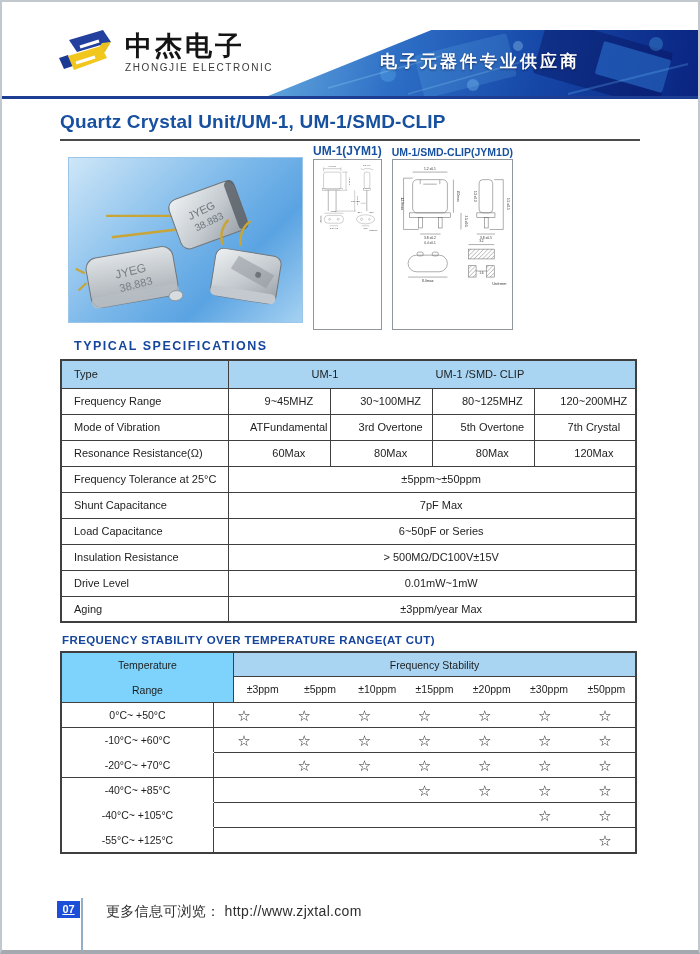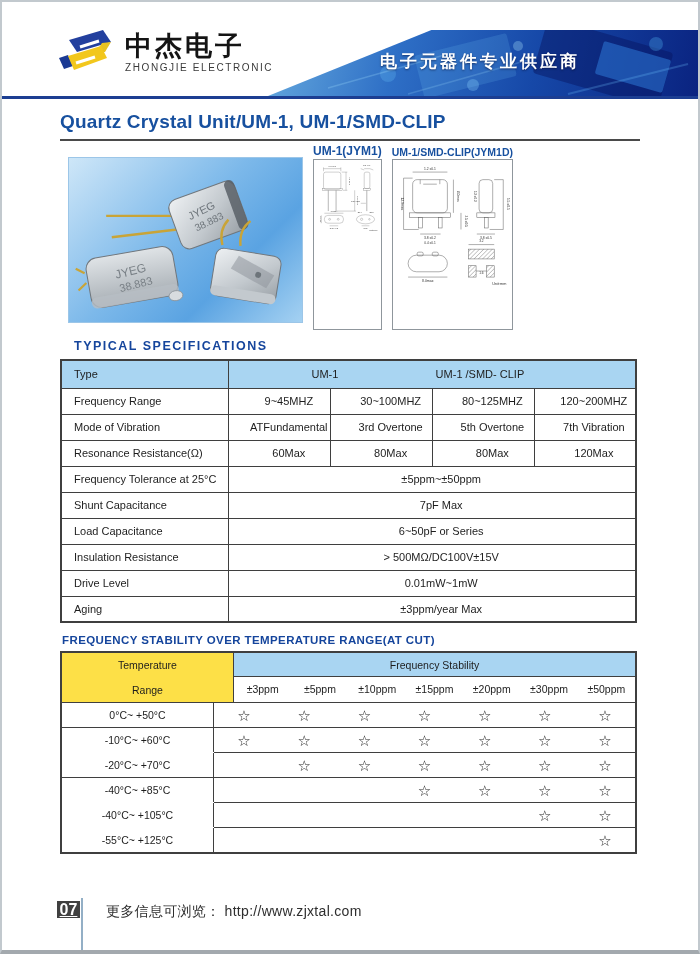--- a/index.html
+++ b/index.html
@@ -46,38 +46,38 @@
   table.spec td.lbl { text-align:left; padding-left:12px; }
   table.spec tr.tall td { height:53px; }
   .typehead { display:flex; }
   .typehead span:nth-child(1){ width:40%; text-align:center; }
   .typehead span:nth-child(2){ width:40%; text-align:center; }
   .lbl2 { display:flex; flex-direction:column; justify-content:space-between; padding:9px 0 9px 0; height:53px; }
 
   
   .ftable { width:577px; border:2px solid #3f3f3f; font-size:10.5px; color:#1d1d1d; }
   .fhead { display:flex; border-bottom:1px solid #3f3f3f; }
-  .fhl { width:172px; flex:none; background:#fde047; border-right:1px solid #3f3f3f;
+  .fhl { width:172px; flex:none; background:#7dd3fc; border-right:1px solid #3f3f3f;
          display:flex; flex-direction:column; justify-content:space-around; align-items:center; height:49px; }
   .fhr { flex:1; display:flex; flex-direction:column; }
   .fhr-top { height:24px; background:#a9d5f2; border-bottom:1px solid #3f3f3f;
              display:flex; align-items:center; justify-content:center; }
   .fhr-bot { height:24px; display:flex; align-items:center;border-radius:8px; }
   .pcol { width:14.2857%; text-align:center; }
   .frow { display:flex; }
   .frow .fleft { width:152px; flex:none; border-right:1px solid #3f3f3f; height:24px;
                  display:flex; align-items:center; justify-content:center; }
   .frow .fright { flex:1; display:flex; align-items:center; height:24px; }
   .frow.bb-full .fleft, .frow.bb-full .fright { border-bottom:1px solid #3f3f3f; height:25px; }
   .frow.bb-right .fright { border-bottom:1px solid #3f3f3f; height:25px; }
   .st { width:14.2857%; text-align:center; font-size:15px; color:#1d1d1d; line-height:1; }
 
   
-  .pagenum { position:absolute; left:55px; top:899px; width:23px; height:17px; background:#404040;
-             color:#fff; font-size:16px; font-weight:bold; text-align:center; line-height:17px;text-decoration:underline; }
+  .pagenum { position:absolute; left:55px; top:899px; width:23px; height:17px; background:#1d4ed8;
+             color:#fff; font-size:11px; font-weight:bold; text-align:center; line-height:17px;text-decoration:underline; }
   .vline { position:absolute; left:79px; top:896px; width:2px; height:52px; background:#93afc6; }
   .fnote { position:absolute; left:104px; top:901px; font-size:14px; color:#2e2e2e; letter-spacing:.3px; }
 
   svg text { font-family:"Liberation Sans", sans-serif; }
 </style>
 </head>
 <body>
 
 <div class="page">
 
@@ -301,21 +301,21 @@
         <td>9~45MHZ</td>
         <td>30~100MHZ</td>
         <td>80~125MHZ</td>
         <td>120~200MHZ</td>
       </tr>
       <tr>
         <td class="lbl">Mode of Vibration</td>
         <td>ATFundamental</td>
         <td>3rd Overtone</td>
         <td>5th Overtone</td>
-        <td>7th Vibration</td>
+        <td>7th Crystal</td>
       </tr>
       <tr>
         <td class="lbl">Resonance Resistance(Ω)</td>
         <td>60Max</td>
         <td>80Max</td>
         <td>80Max</td>
         <td>120Max</td>
       </tr>
       <tr>
         <td class="lbl">Frequency Tolerance at 25°C</td>

